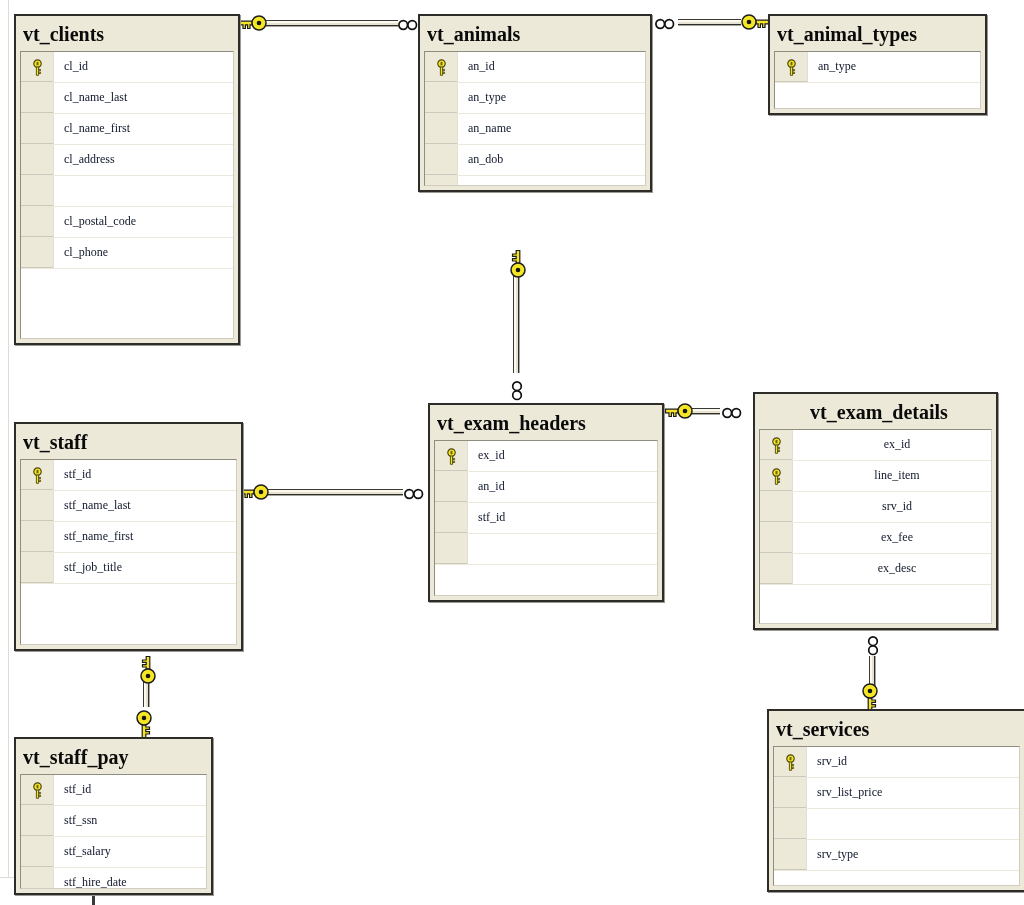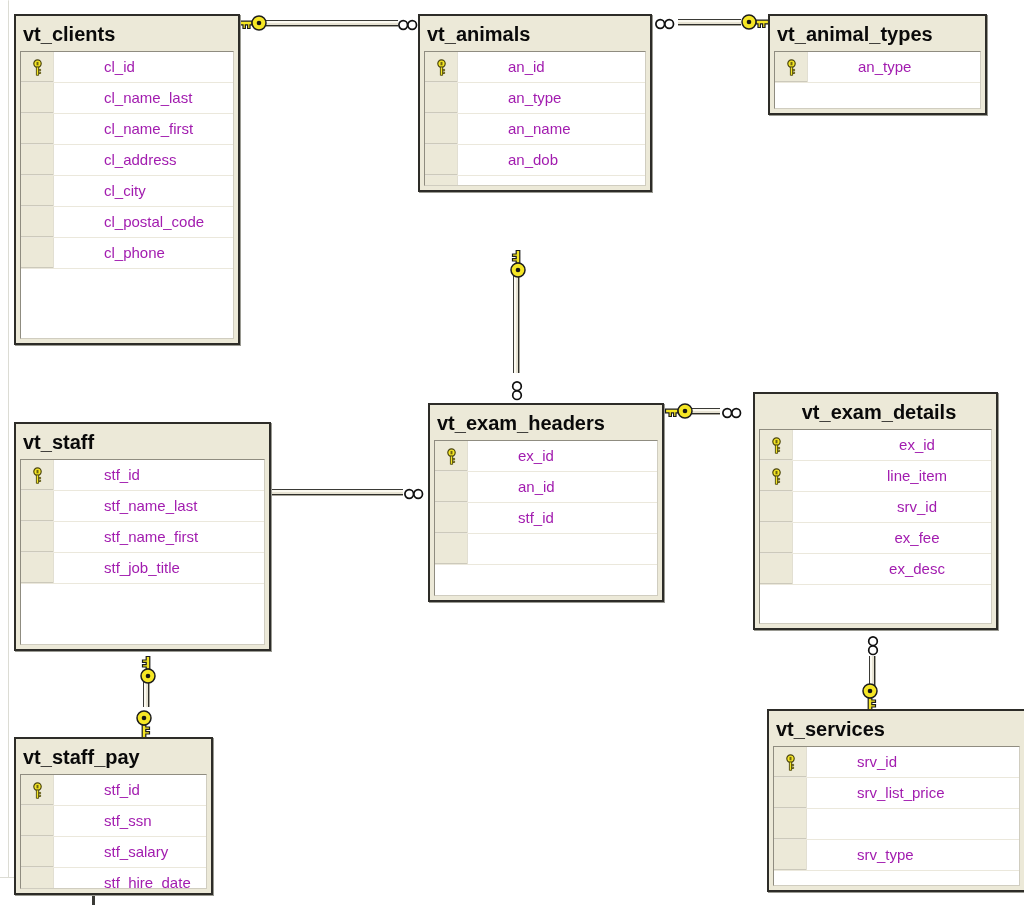--- a/index.html
+++ b/index.html
@@ -1,30 +1,30 @@
 <!DOCTYPE html>
 <html><head>
 <meta charset="utf-8">
 <style>
   html,body{margin:0;padding:0;background:#fff;}
   .canvas{position:relative;width:1024px;height:905px;background:#ffffff;overflow:hidden;
-          font-family:Liberation Sans, sans-serif;border-radius:11px;}
+          font-family:Liberation Serif, serif;border-radius:11px;}
   
   .guide{position:absolute;background:#dcdcd4;}
   
   .tbl{position:absolute;background:#ece9d8;border:2px solid #2d2c28;box-sizing:border-box;
        display:flex;flex-direction:column;box-shadow:1px 1px 0 #9a9a92;}
   .ttl{height:34px;line-height:34px;padding:1px 0 0 7px;font-size:20px;font-weight:bold;
        color:#0a0a0a;letter-spacing:0px;white-space:nowrap;overflow:hidden;}
   .grid{flex:1;margin:0 4px 4px 4px;background:#fff;overflow:hidden;box-sizing:border-box;
         border:1px solid;border-color:#8f8c80 #d0cdc0 #d0cdc0 #8f8c80;display:flex;flex-direction:column;}
   .r{height:31px;min-height:31px;display:flex;border-bottom:1px solid #ebe8dc;box-sizing:border-box;}
   .sel{width:33px;background:#ece9d8;border-right:1px solid #e2dfd2;box-shadow:inset 0 -1px 0 #ccc9bb;
        display:flex;align-items:center;justify-content:center;box-sizing:border-box;}
-  .nm{flex:1;font-size:15px;color:#a21caf;line-height:29px;padding-left:10px;white-space:nowrap;overflow:hidden;margin-left:40px;}
+  .nm{flex:1;font-size:12px;color:#0f172a;line-height:29px;padding-left:10px;white-space:nowrap;overflow:hidden;}
   .blank{flex:1;background:#fff;}
   
   .pipe-h{position:absolute;height:4px;background:linear-gradient(#fbf9f0 0 45%,#e7e3d3 45% 100%);
           border-top:1px solid #3a3a36;border-bottom:1px solid #2e2e2a;box-shadow:0 1px 0 #a8a69c;}
   .pipe-v{position:absolute;width:4px;background:linear-gradient(to right,#fbf9f0 0 45%,#e7e3d3 45% 100%);
           border-left:1px solid #3a3a36;border-right:1px solid #2e2e2a;box-shadow:1px 0 0 #a8a69c;}
   .cicon{position:absolute;}
   .rot90{transform:rotate(90deg);}
   .rotm90{transform:rotate(-90deg);}
   .flipx{transform:scaleX(-1);}
@@ -181,21 +181,20 @@
       <div class="r">
           <div class="sel"></div>
           <div class="nm">cl_name_first</div>
         </div>
       <div class="r">
           <div class="sel"></div>
           <div class="nm">cl_address</div>
         </div>
       <div class="r">
           <div class="sel"></div>
-          <div class="nm">cl_city</div>
         </div>
       <div class="r">
           <div class="sel"></div>
           <div class="nm">cl_postal_code</div>
         </div>
       <div class="r">
           <div class="sel"></div>
           <div class="nm">cl_phone</div>
         </div>
       <div class="blank"></div>
@@ -317,21 +316,21 @@
           <div class="nm">ex_fee</div>
         </div>
       <div class="r">
           <div class="sel"></div>
           <div class="nm">ex_desc</div>
         </div>
       <div class="blank"></div>
     </div>
   </div>
 
-  <div class="tbl" style="left:14px;top:422px;width:257px;height:229px;">
+  <div class="tbl" style="left:14px;top:422px;width:229px;height:229px;">
     <div class="ttl">vt_staff</div>
     <div class="grid">
       <div class="r">
           <div class="sel pk-cell">
   <svg width="11" height="17" viewBox="0 0 11 17">
     <circle cx="5.5" cy="4.6" r="3.7" fill="#f5e625" stroke="#4d4710" stroke-width="1.2"></circle>
     <rect x="4.5" y="2.9" width="2" height="3.4" fill="#6e6410"></rect>
     <path d="M4.4 8 h2.2 v8.3 h-2.2 z" fill="#f5e625" stroke="#4d4710" stroke-width="0.9"></path>
     <path d="M6.6 10.4 h2 v1.3 h-2 z M6.6 13.2 h2 v1.3 h-2 z" fill="#f5e625" stroke="#4d4710" stroke-width="0.9"></path>
   </svg>

